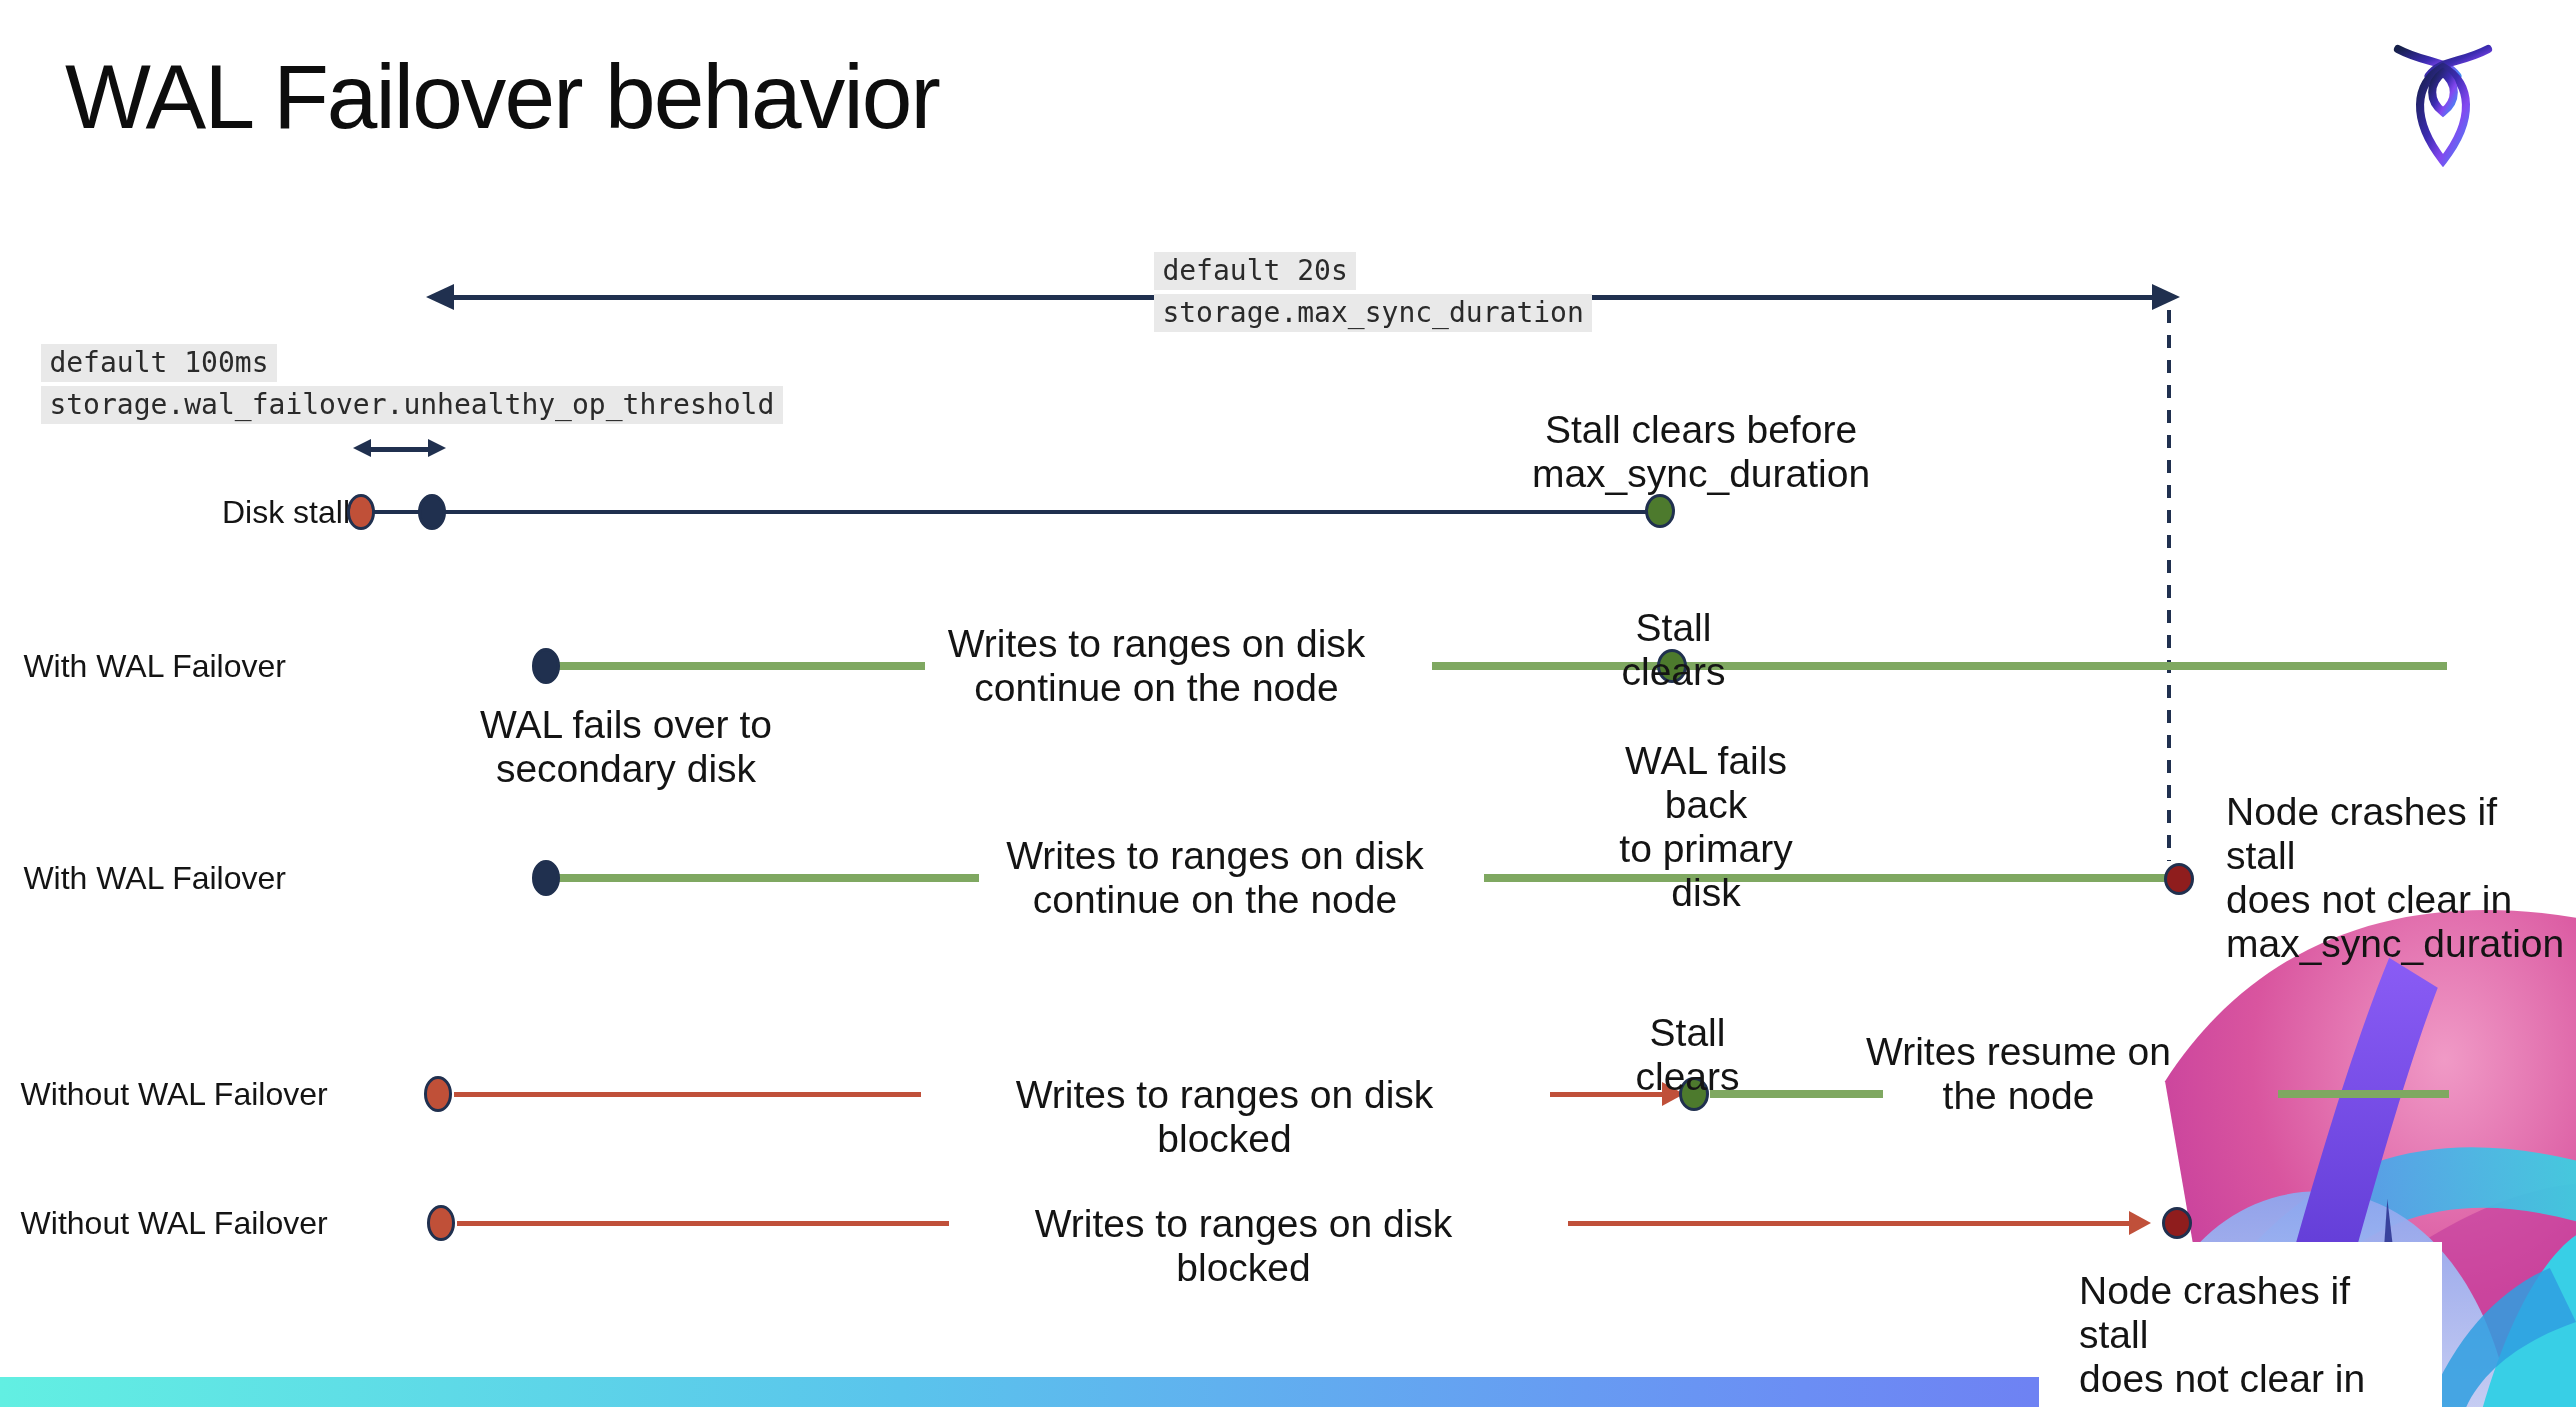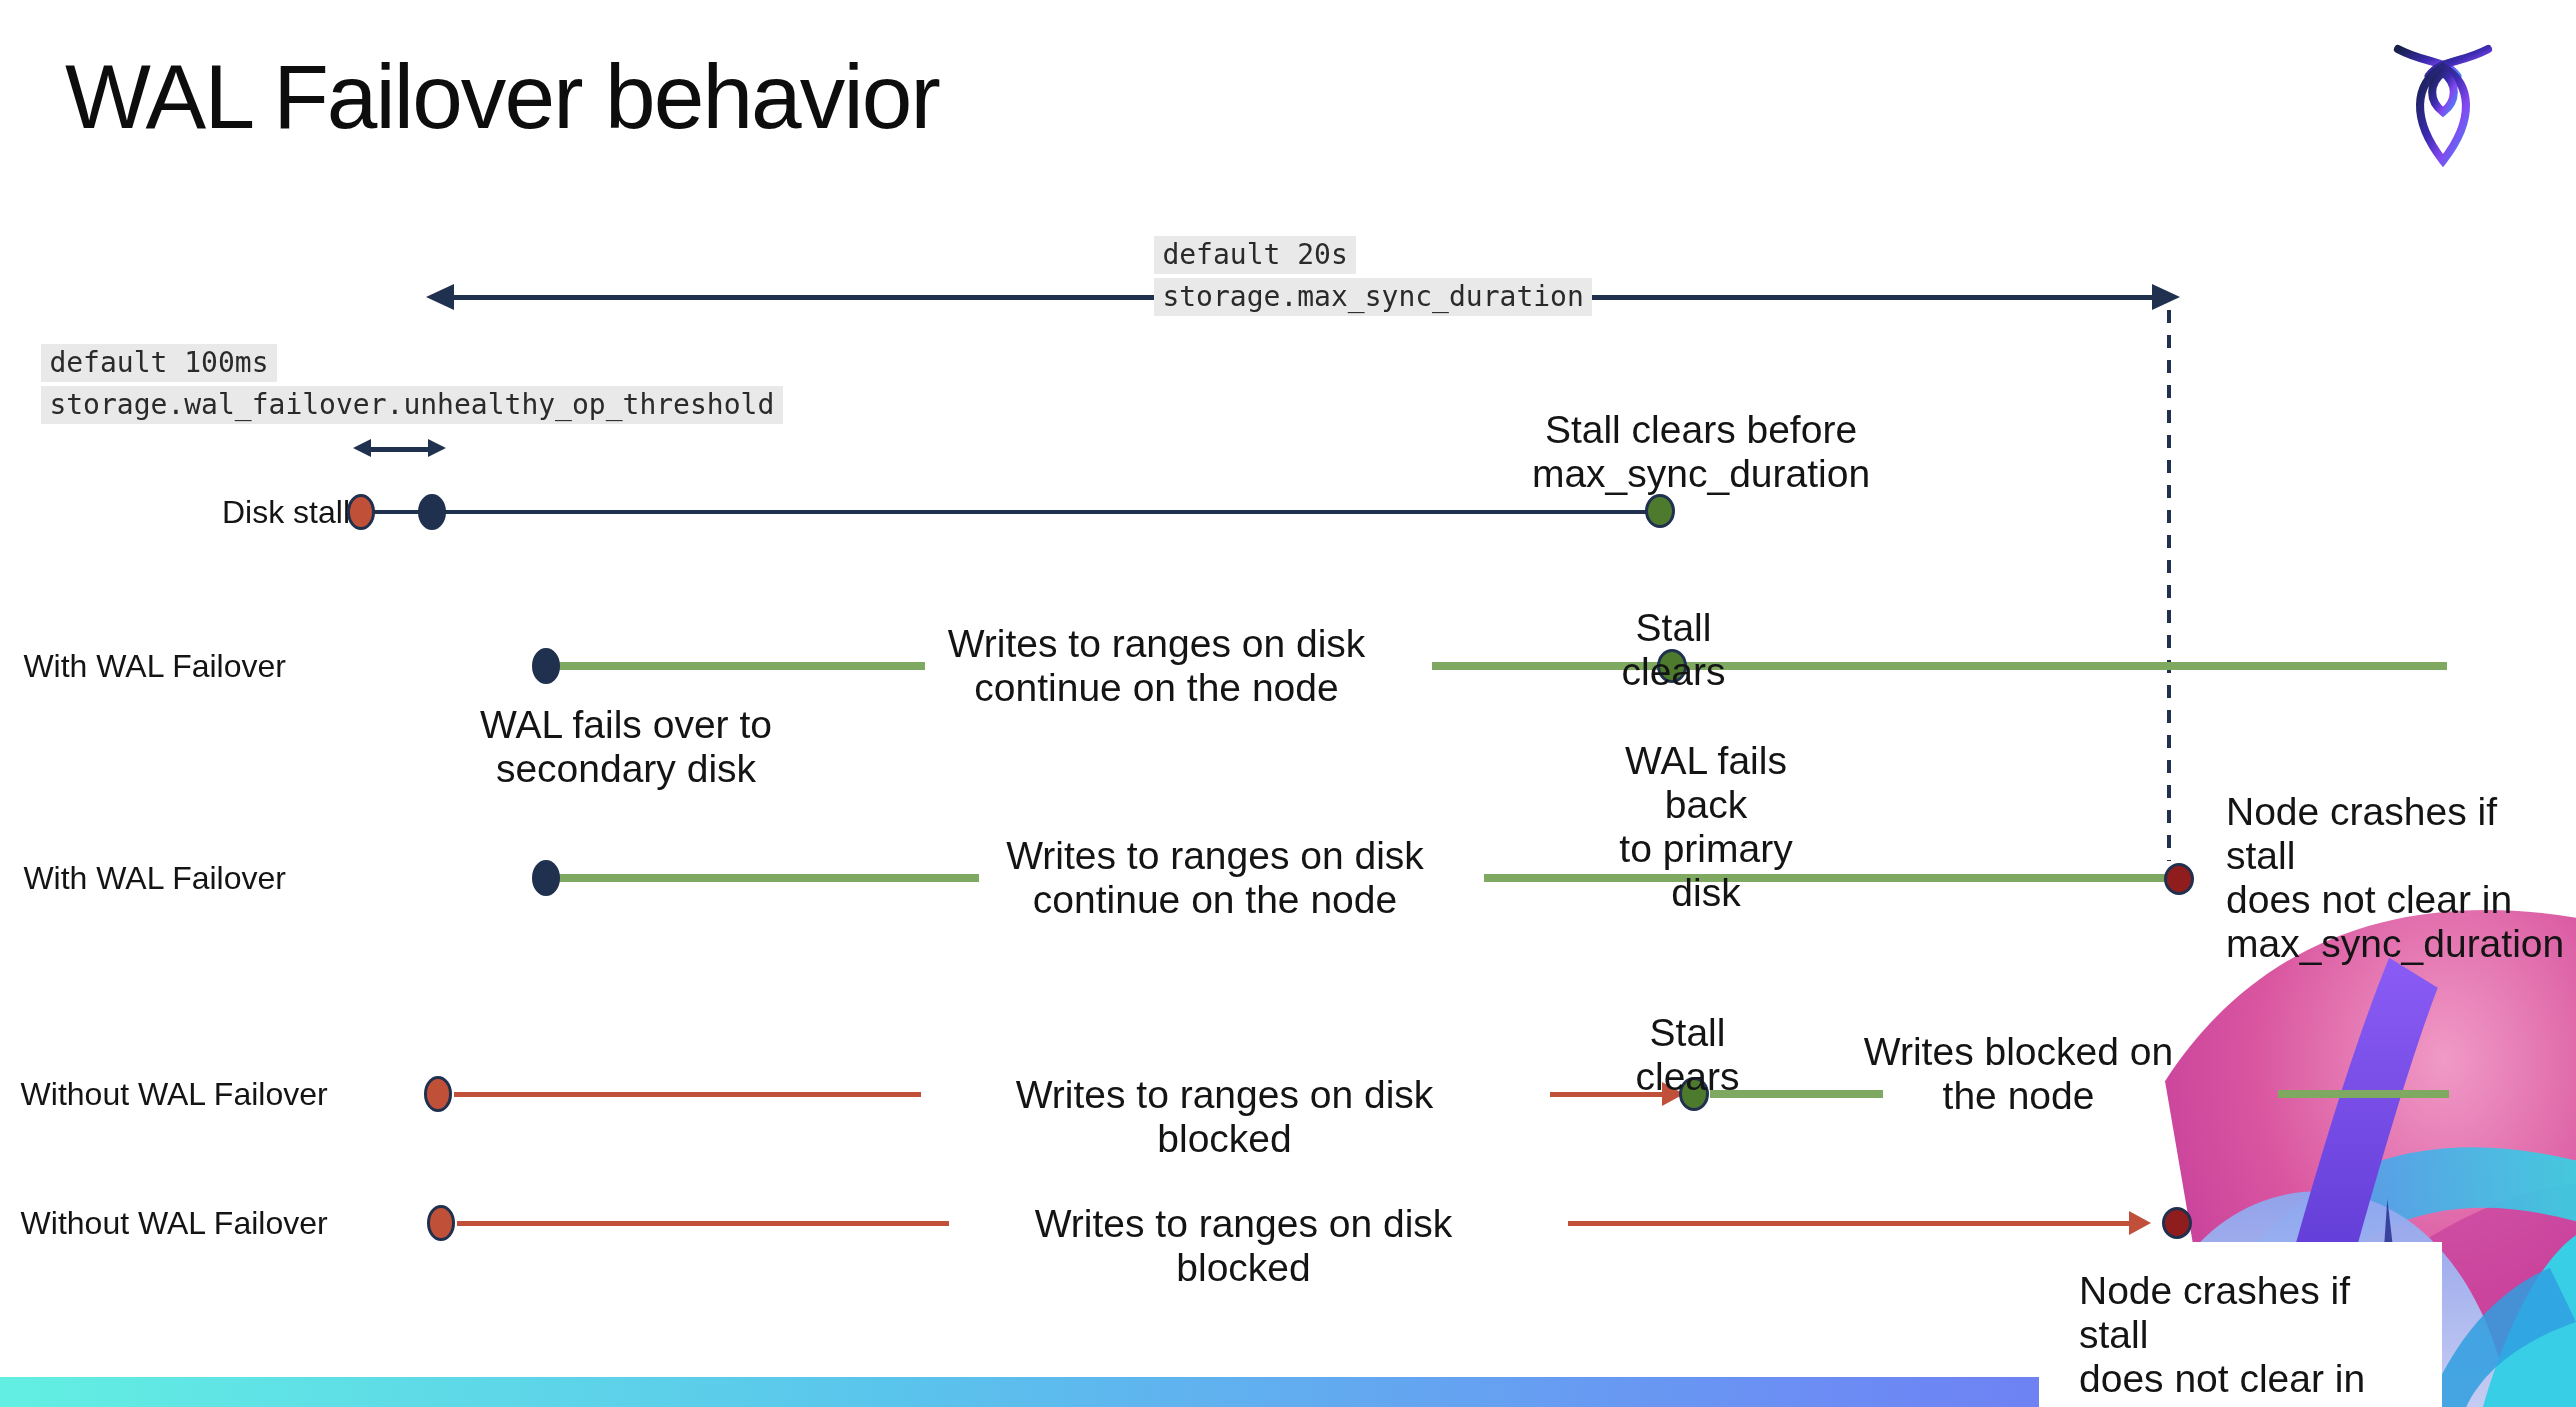--- a/index.html
+++ b/index.html
@@ -93,21 +93,21 @@
       <path d="M110,14 C80,30 56,26 44,44"></path>
       <path d="M60,34 C92,52 96,92 60,138 C24,92 28,52 60,34 Z"></path>
       <path d="M60,40 C76,52 76,72 60,84 C44,72 44,52 60,40 Z"></path>
       <path d="M60,84 L60,130"></path>
     </g>
   </svg>
 
   <div class="abs line navy-line" style="left:451px;top:295px;width:1703px;"></div>
   <div class="abs head head-left-navy" style="left:426px;top:284px;"></div>
   <div class="abs head head-right-navy" style="left:2152px;top:284px;"></div>
-  <div class="abs mono-group" style="left:1142px;top:236px;padding-left:12px;">
+  <div class="abs mono-group" style="left:1142px;top:252px;padding-left:12px;">
     <span>default 20s</span>
     <span>storage.max_sync_duration</span>
   </div>
 
   <div class="abs mono-group" style="left:41px;top:344px;">
     <span>default 100ms</span>
     <span>storage.wal_failover.unhealthy_op_threshold</span>
   </div>
   <div class="abs line navy-line" style="left:370px;top:447px;width:60px;"></div>
   <div class="abs head head-left-sm" style="left:353px;top:439px;"></div>
@@ -150,21 +150,21 @@
   <div class="abs rowlabel" style="left:20.6px;top:1075px;">Without WAL Failover</div>
   <div class="abs dot dot-red" style="left:424px;top:1076px;"></div>
   <div class="abs line red-line" style="left:454px;top:1092px;width:467px;"></div>
   <div class="abs line red-line" style="left:1550px;top:1092px;width:114px;"></div>
   <div class="abs head head-right-red" style="left:1662px;top:1082px;"></div>
   <div class="abs dot dot-green" style="left:1679px;top:1077px;"></div>
   <div class="abs line green-line" style="left:1710px;top:1090px;width:173px;"></div>
   <div class="abs line green-line" style="left:2278px;top:1090px;width:171px;"></div>
   <div class="abs callout center" style="left:944px;top:1073px;width:561px;">Writes to ranges on disk  blocked</div>
   <div class="abs callout center" style="left:1594px;top:1011px;width:187px;">Stall clears</div>
-  <div class="abs callout center" style="left:1855px;top:1030px;width:327px;">Writes blocked on
+  <div class="abs callout center" style="left:1855px;top:1030px;width:327px;">Writes resume on
 the node</div>
 
   <div class="abs rowlabel" style="left:20.6px;top:1204px;">Without WAL Failover</div>
   <div class="abs dot dot-red" style="left:427px;top:1205px;"></div>
   <div class="abs line red-line" style="left:457px;top:1221px;width:492px;"></div>
   <div class="abs line red-line" style="left:1568px;top:1221px;width:561px;"></div>
   <div class="abs head head-right-red" style="left:2129px;top:1211px;z-index:4;"></div>
   <div class="abs dot dot-darkred" style="left:2162px;top:1207px;"></div>
   <div class="abs callout center" style="left:963px;top:1202px;width:561px;">Writes to ranges on disk  blocked</div>
   <div class="abs callout" style="left:2079px;top:1269px;width:346px;z-index:4;">Node crashes if stall

